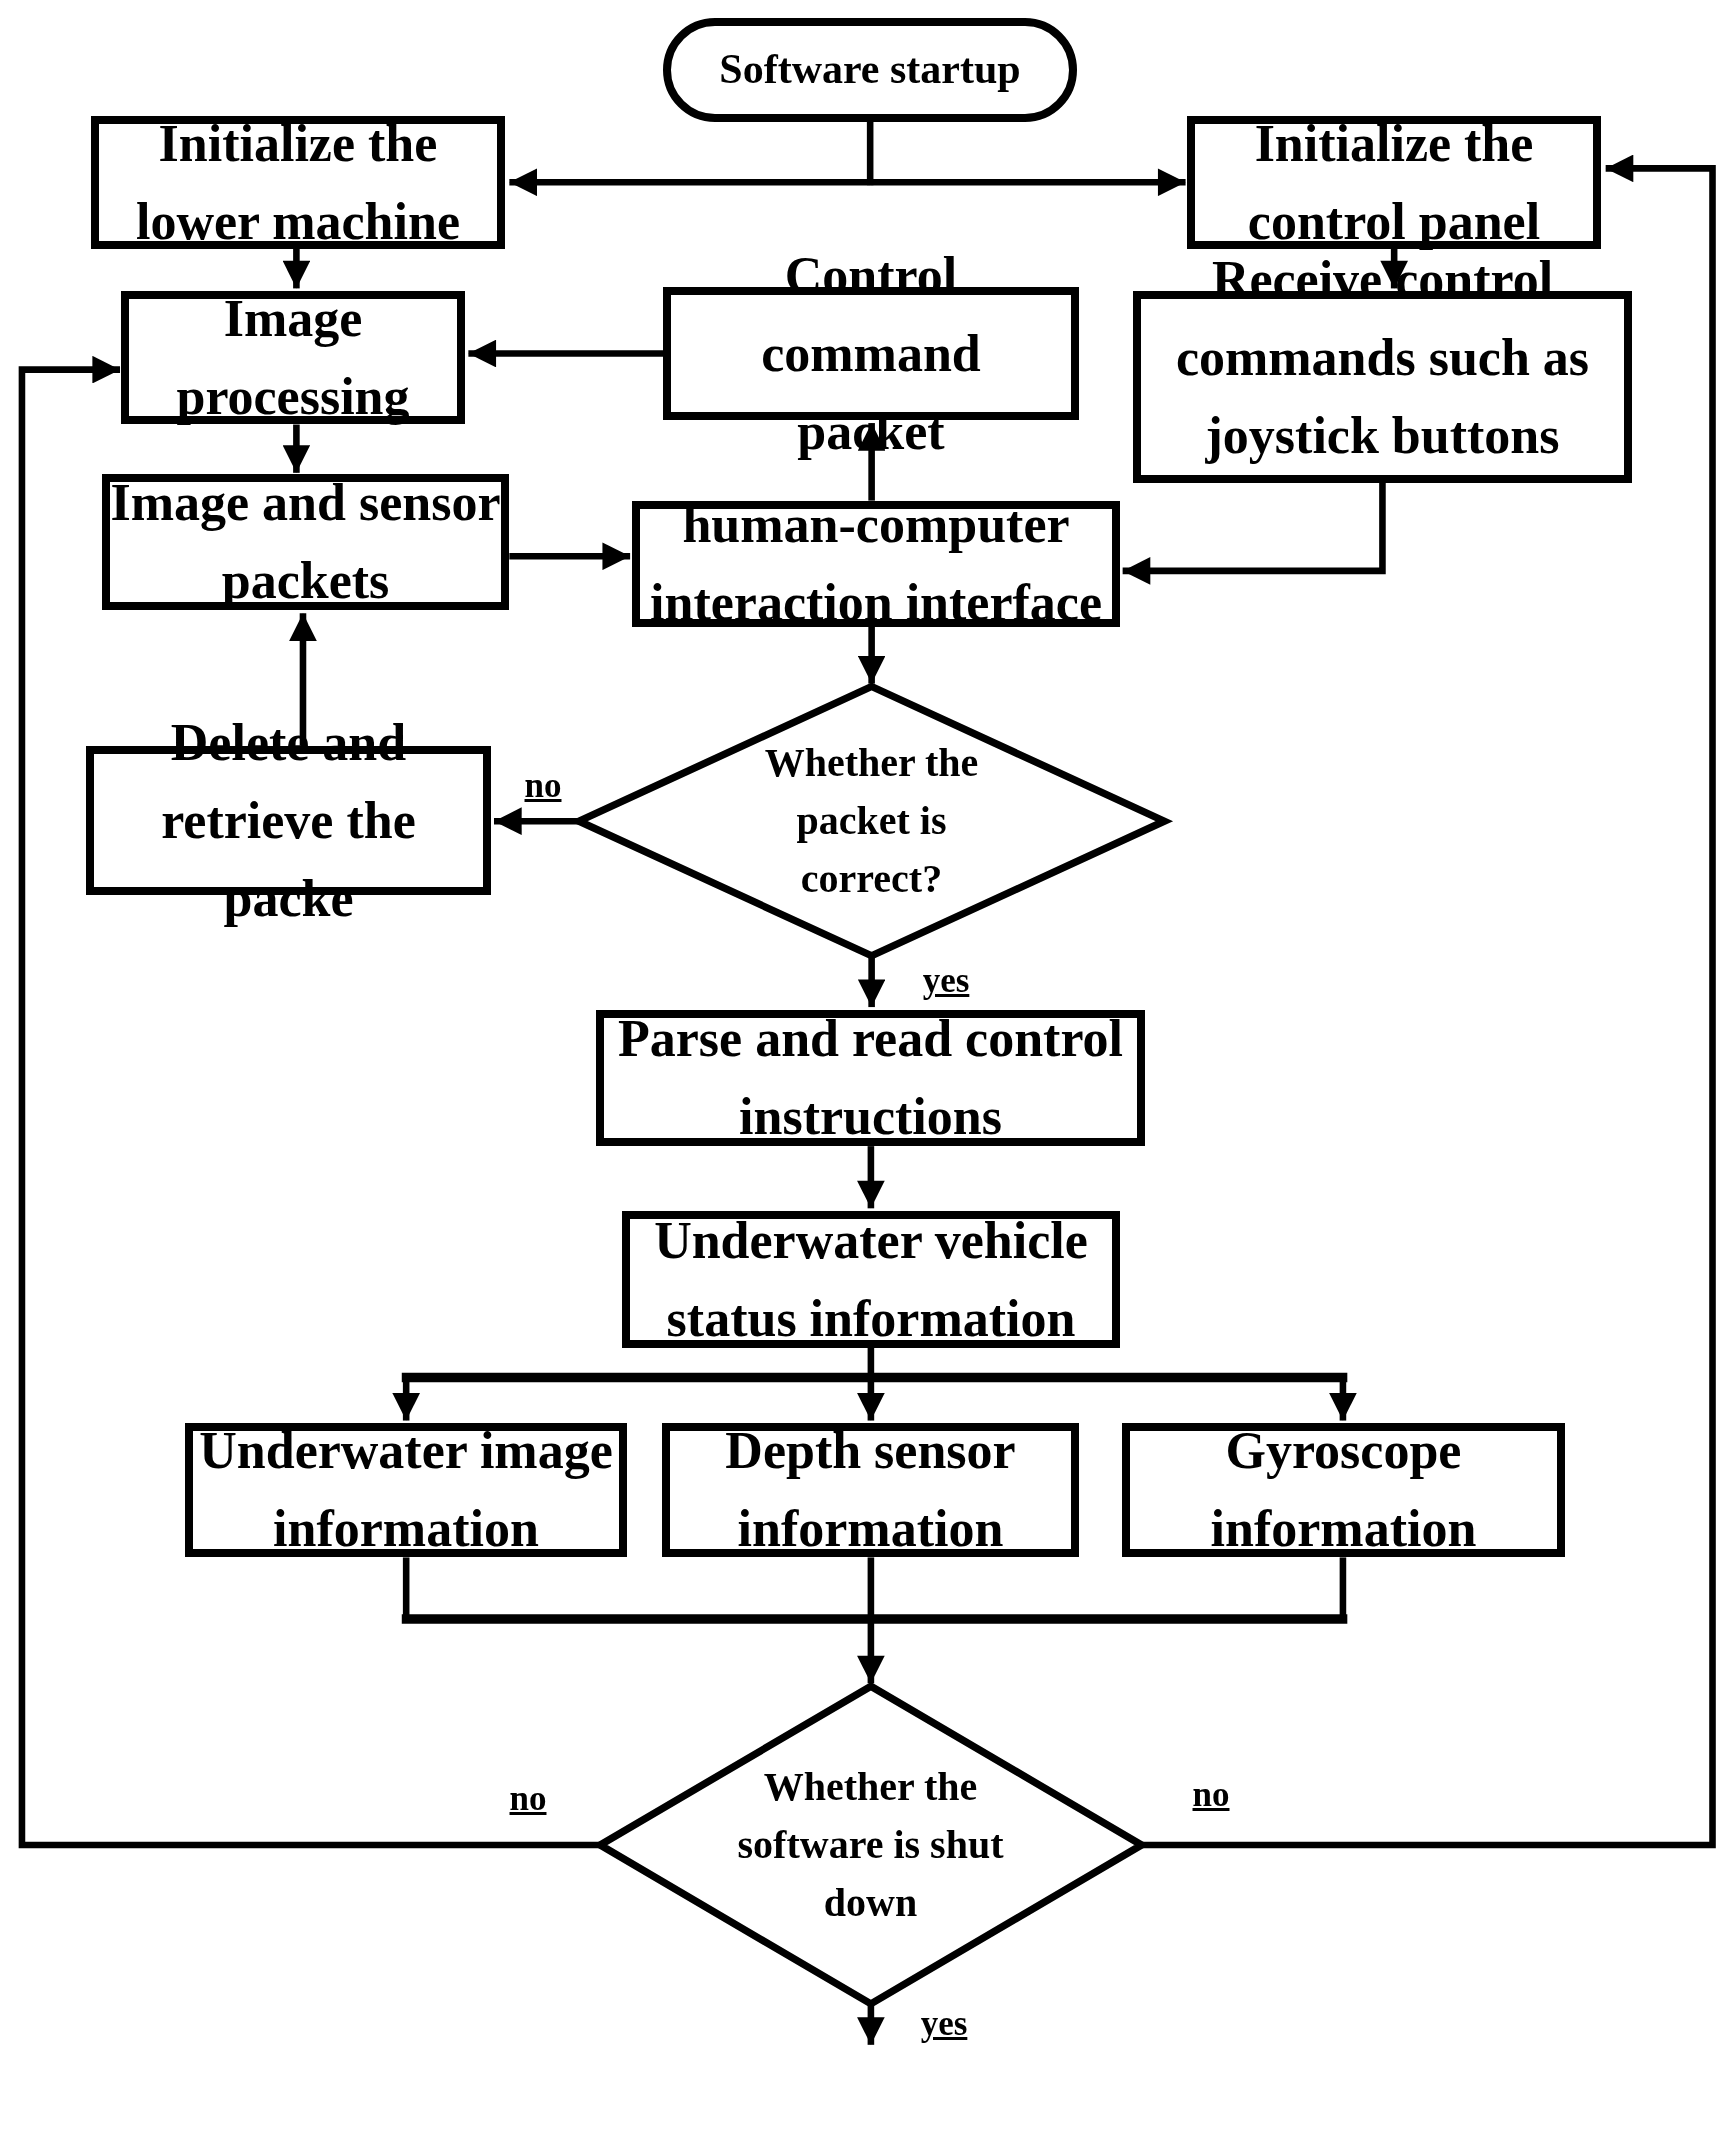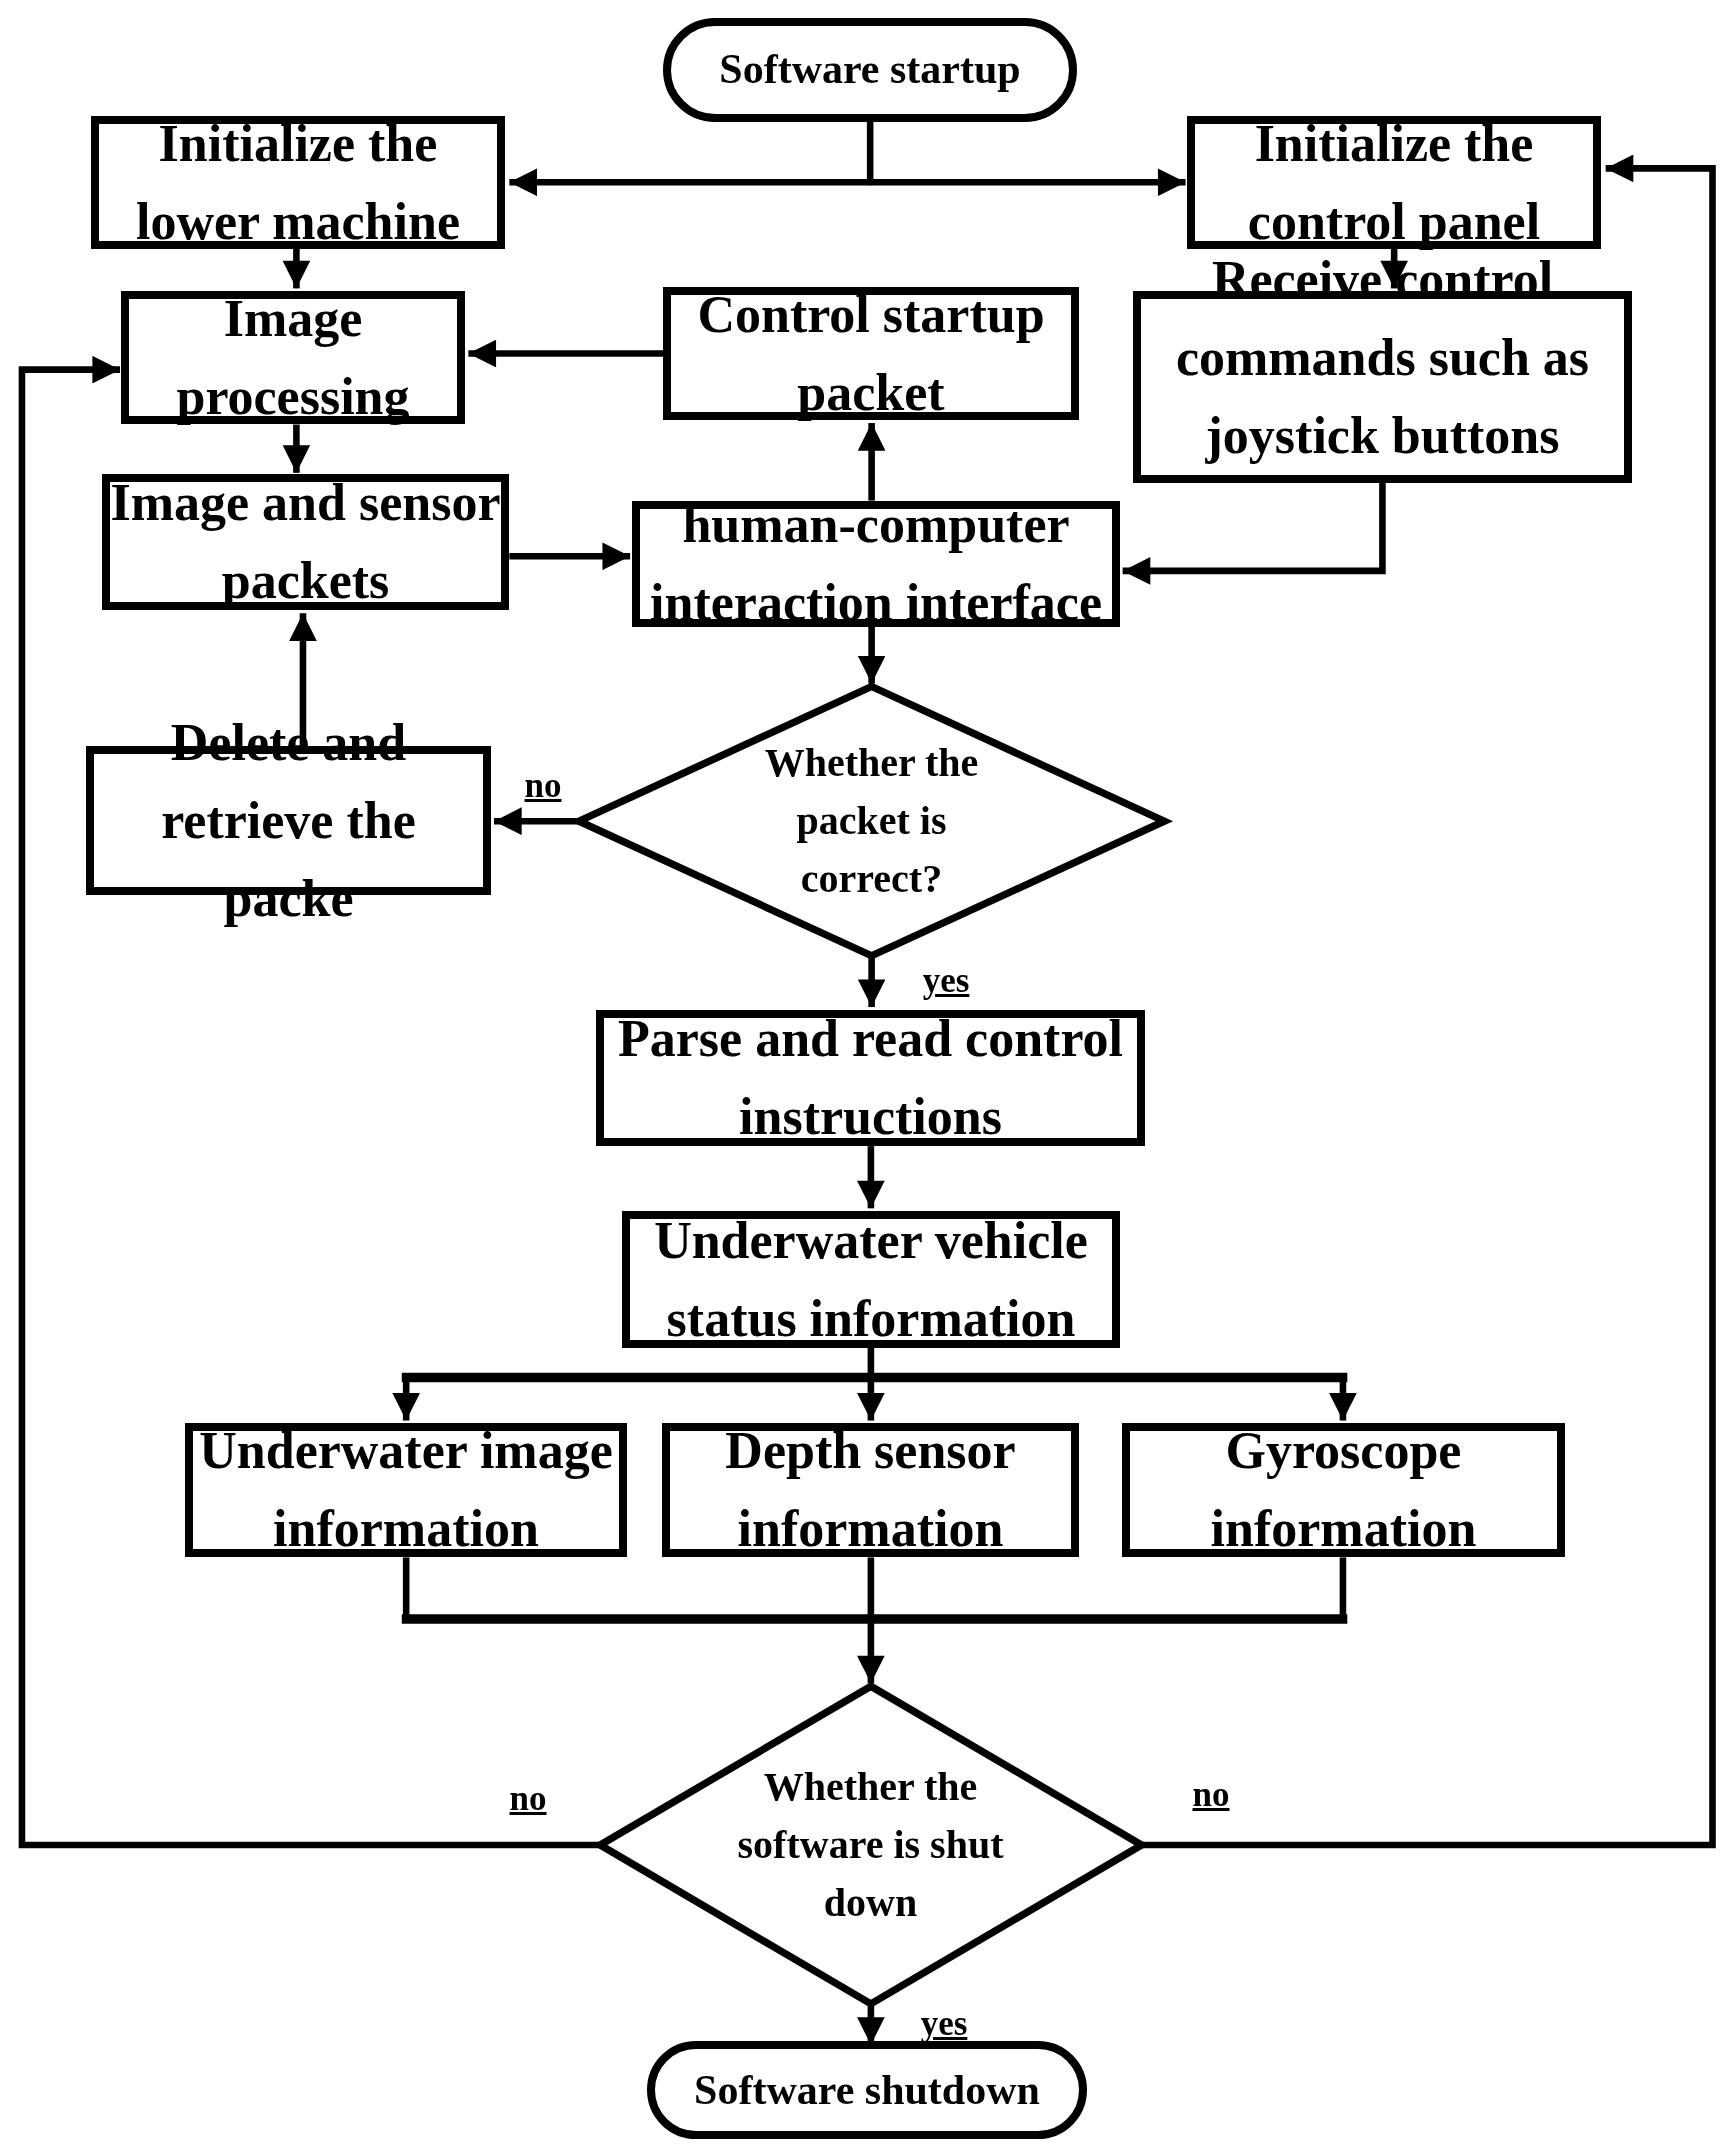--- a/index.html
+++ b/index.html
@@ -122,21 +122,21 @@
     <span>Initialize the
 control panel</span>
   </div>
 
   <div class="node" style="left:121px; top:291px; width:344px; height:133px;">
     <span>Image
 processing</span>
   </div>
 
   <div class="node" style="left:663px; top:287px; width:416px; height:133px;">
-    <span>Control startup
+    <span>Control command
 packet</span>
   </div>
 
   <div class="node" style="left:1133px; top:291px; width:499px; height:192px;align-items:flex-end;">
     <span>Receive control
 commands such as
 joystick buttons</span>
   </div>
 
   <div class="node" style="left:102px; top:474px; width:407px; height:136px;">
@@ -180,23 +180,20 @@
 
   <div class="node" style="left:1122px; top:1423px; width:443px; height:134px;">
     <span>Gyroscope
 information</span>
   </div>
 
   <div class="dtext" style="left:651px; top:1761px; width:439px; height:168px;">Whether the
 software is shut
 down</div>
 
-  <div class="node terminator" style="left:647px; top:2041px; width:440px; height:98px;">
-    <span>Software shutdown</span>
-  </div>
 
   <div class="elabel" style="left:499px; top:760px;">no</div>
 
   <div class="elabel" style="left:902px; top:955px;">yes</div>
 
   <div class="elabel" style="left:484px; top:1773px;">no</div>
 
   <div class="elabel" style="left:1167px; top:1769px;">no</div>
 
   <div class="elabel" style="left:900px; top:1998px;">yes</div>

